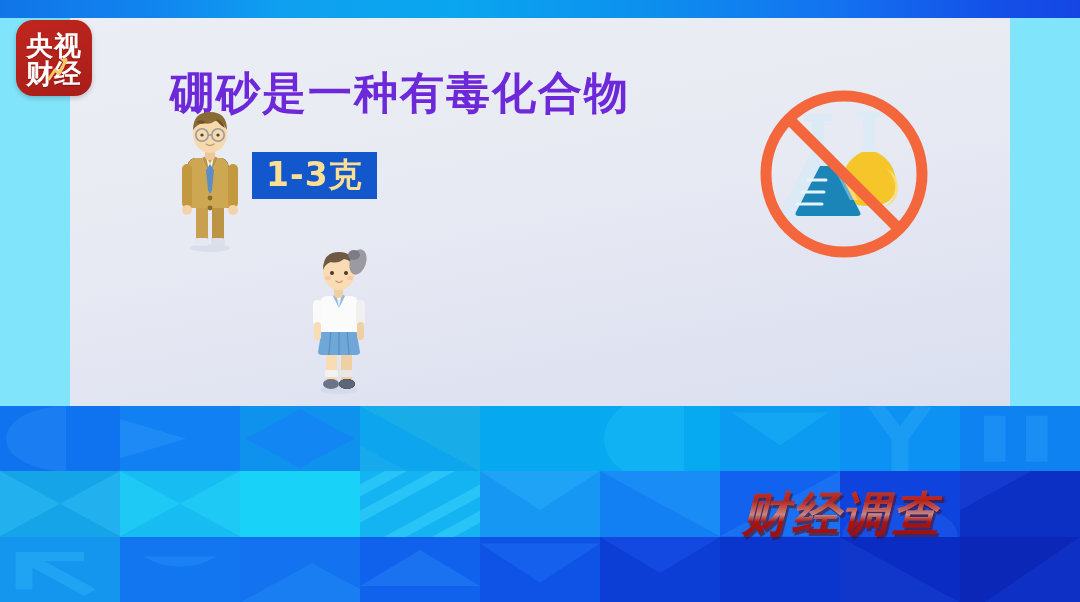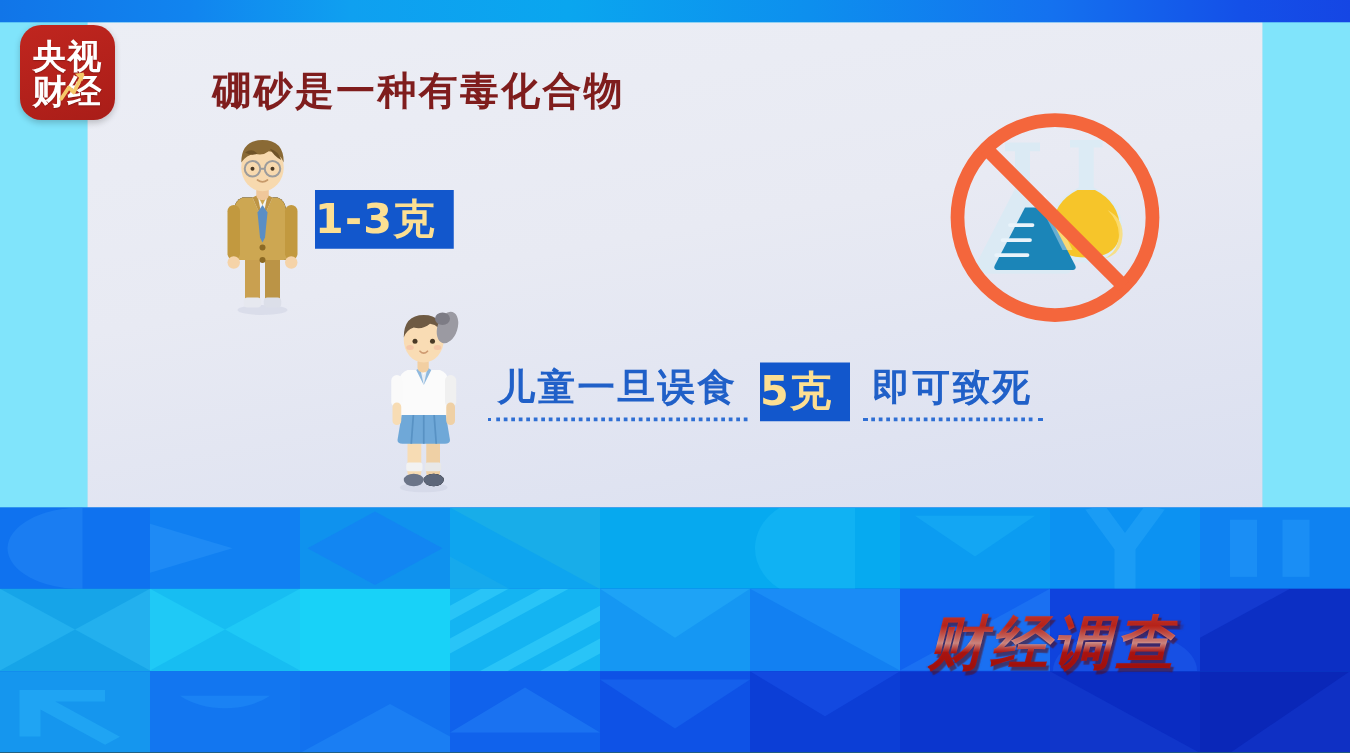--- a/index.html
+++ b/index.html
@@ -81,41 +81,41 @@
     position: absolute;
     left: 31px; top: 36px;
     width: 22px; height: 26px;
     z-index: 2;
     pointer-events: none;
   }
 
   
   .headline {
     position: absolute;
-    left: 170px; top: 52px;
-    font-size: 31px;
+    left: 170px; top: 64px;
+    font-size: 44px;
     font-weight: 900;
-    color: #7f1d1d;
+    color: #6d28d9;
     letter-spacing: 2px;
     white-space: nowrap;
     font-family: "DejaVu Sans", sans-serif;
   }
 
   
   .row { position: absolute; display: flex; align-items: flex-end; }
   .row-adult { left: 252px; top: 152px; }
   .row-child { left: 390px; top: 290px; }
 
   .badge {
     background: #1257cc;
     color: #fcdf92;
     font-size: 33px;
     font-weight: 900;
     font-family: "DejaVu Sans", sans-serif;
-    padding: 6px 14px 8px 0;
+    padding: 6px 14px 8px 14px;
     line-height: 1;
     letter-spacing: 1px;
     white-space: nowrap;
   }
   .phrase {
     color: #2060c8;
     font-size: 30px;
     font-weight: 900;
     font-family: "DejaVu Sans", sans-serif;
     letter-spacing: 2px;
@@ -282,25 +282,20 @@
     <circle cx="48" cy="31" r="2" fill="#4a3a26"></circle>
     <ellipse cx="30" cy="36" rx="3" ry="2" fill="#f4b9a0" opacity=".6"></ellipse>
     <ellipse cx="52" cy="36" rx="3" ry="2" fill="#f4b9a0" opacity=".6"></ellipse>
     <path d="M38 39 q3 3 6 0" stroke="#cf9b72" stroke-width="1.4" fill="none" stroke-linecap="round"></path>
   </svg>
 
   <div class="row row-adult">
     <span class="badge">1-3克</span>
   </div>
 
-  <div class="row row-child">
-    <span class="phrase gap-r">儿童一旦误食</span>
-    <span class="badge">5克</span>
-    <span class="phrase gap-l">即可致死</span>
-  </div>
 
   <svg class="warning-icon" viewBox="0 0 184 184">
 
     <g>
       <path d="M104 30 l26 0 l0 6 l-7 0 l0 32 q23 11 23 34 q0 26 -29 26 q-29 0 -29 -26 q0 -23 23 -34 l0 -32 l-7 0 z" fill="#dcebf5"></path>
       <path d="M110 70 q-20 10 -20 32 q0 22 27 22 q27 0 27 -22 q0 -22 -20 -32 z" fill="#f6c52a"></path>
       <path d="M134 86 q10 10 9 22 q-1 12 -12 17 q14 -3 15 -18 q1 -14 -12 -21 z" fill="#fcdd74" opacity=".85"></path>
     </g>
 
     <g>

